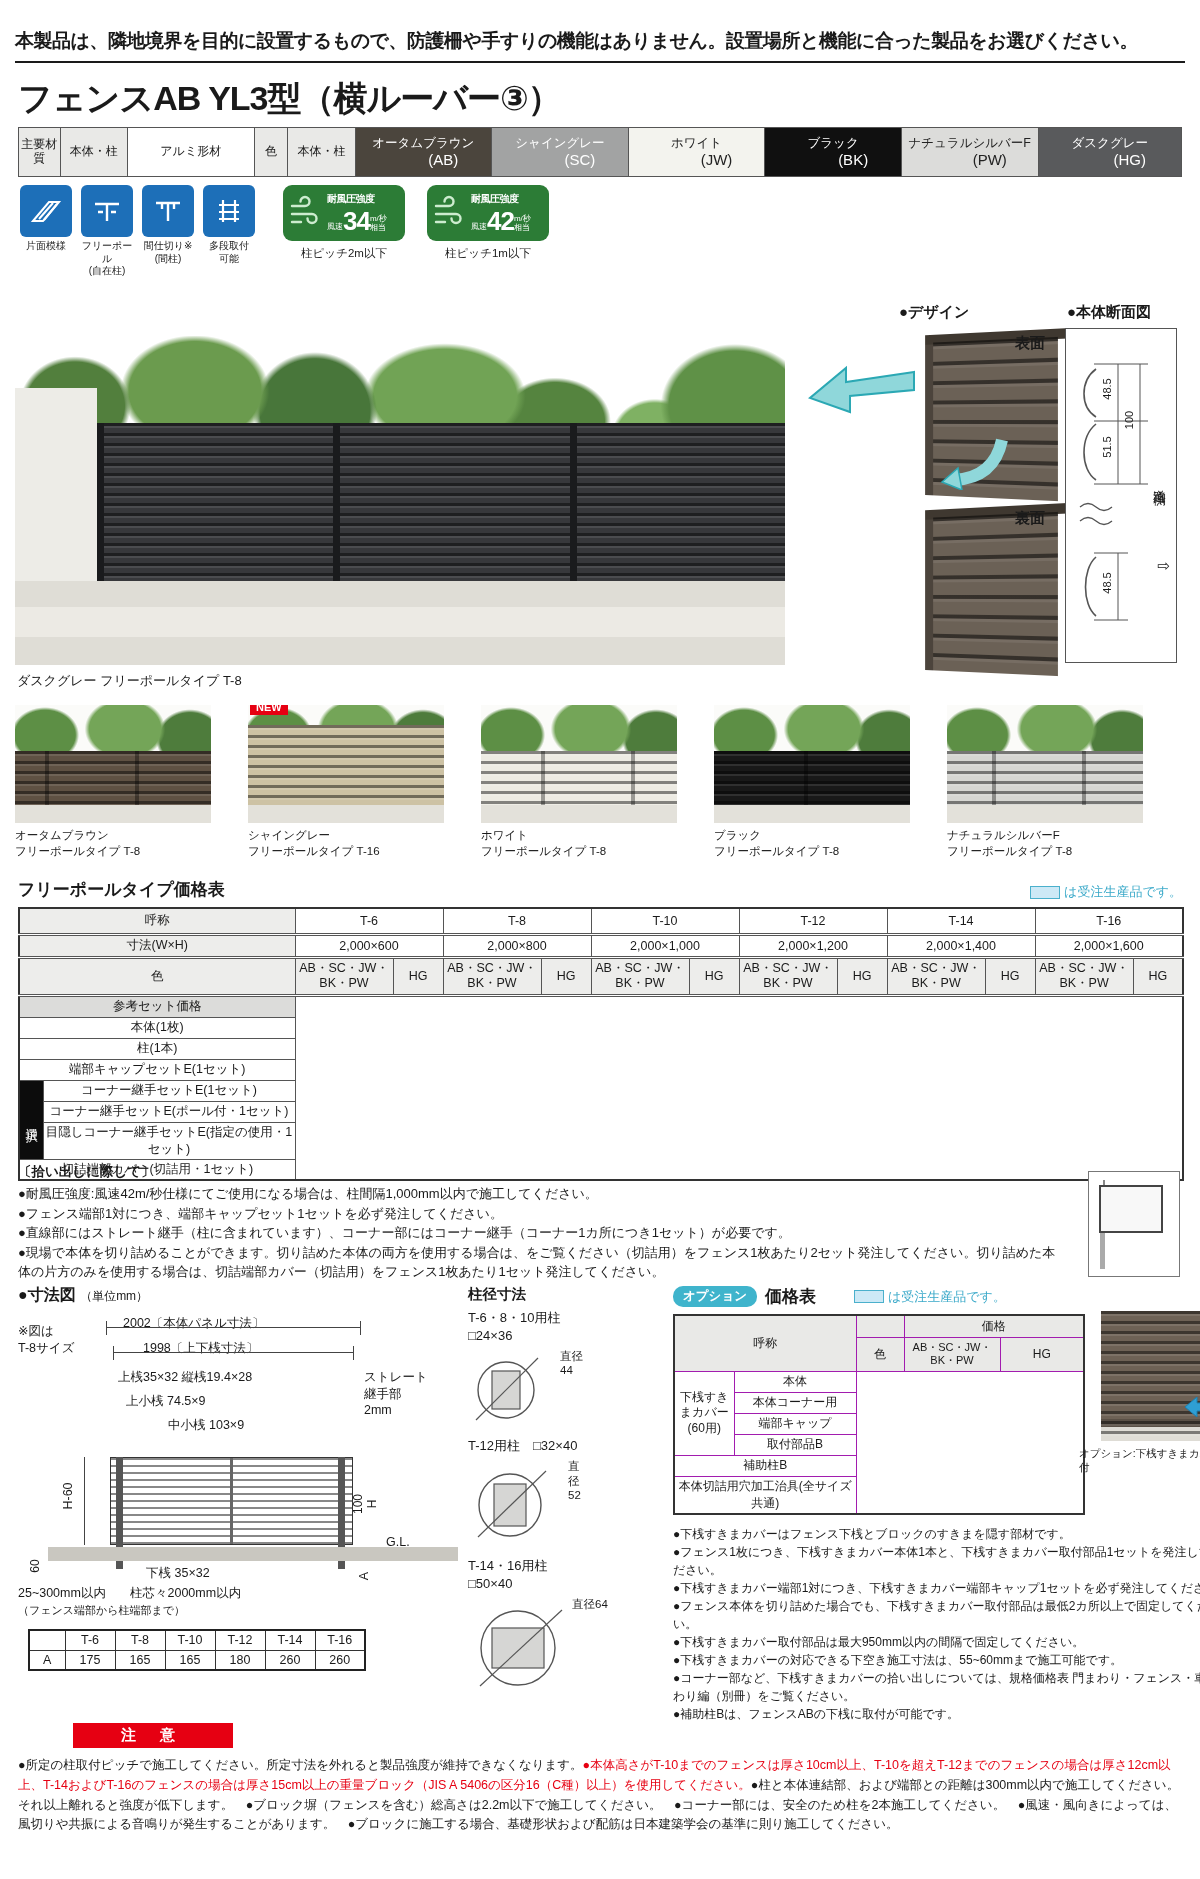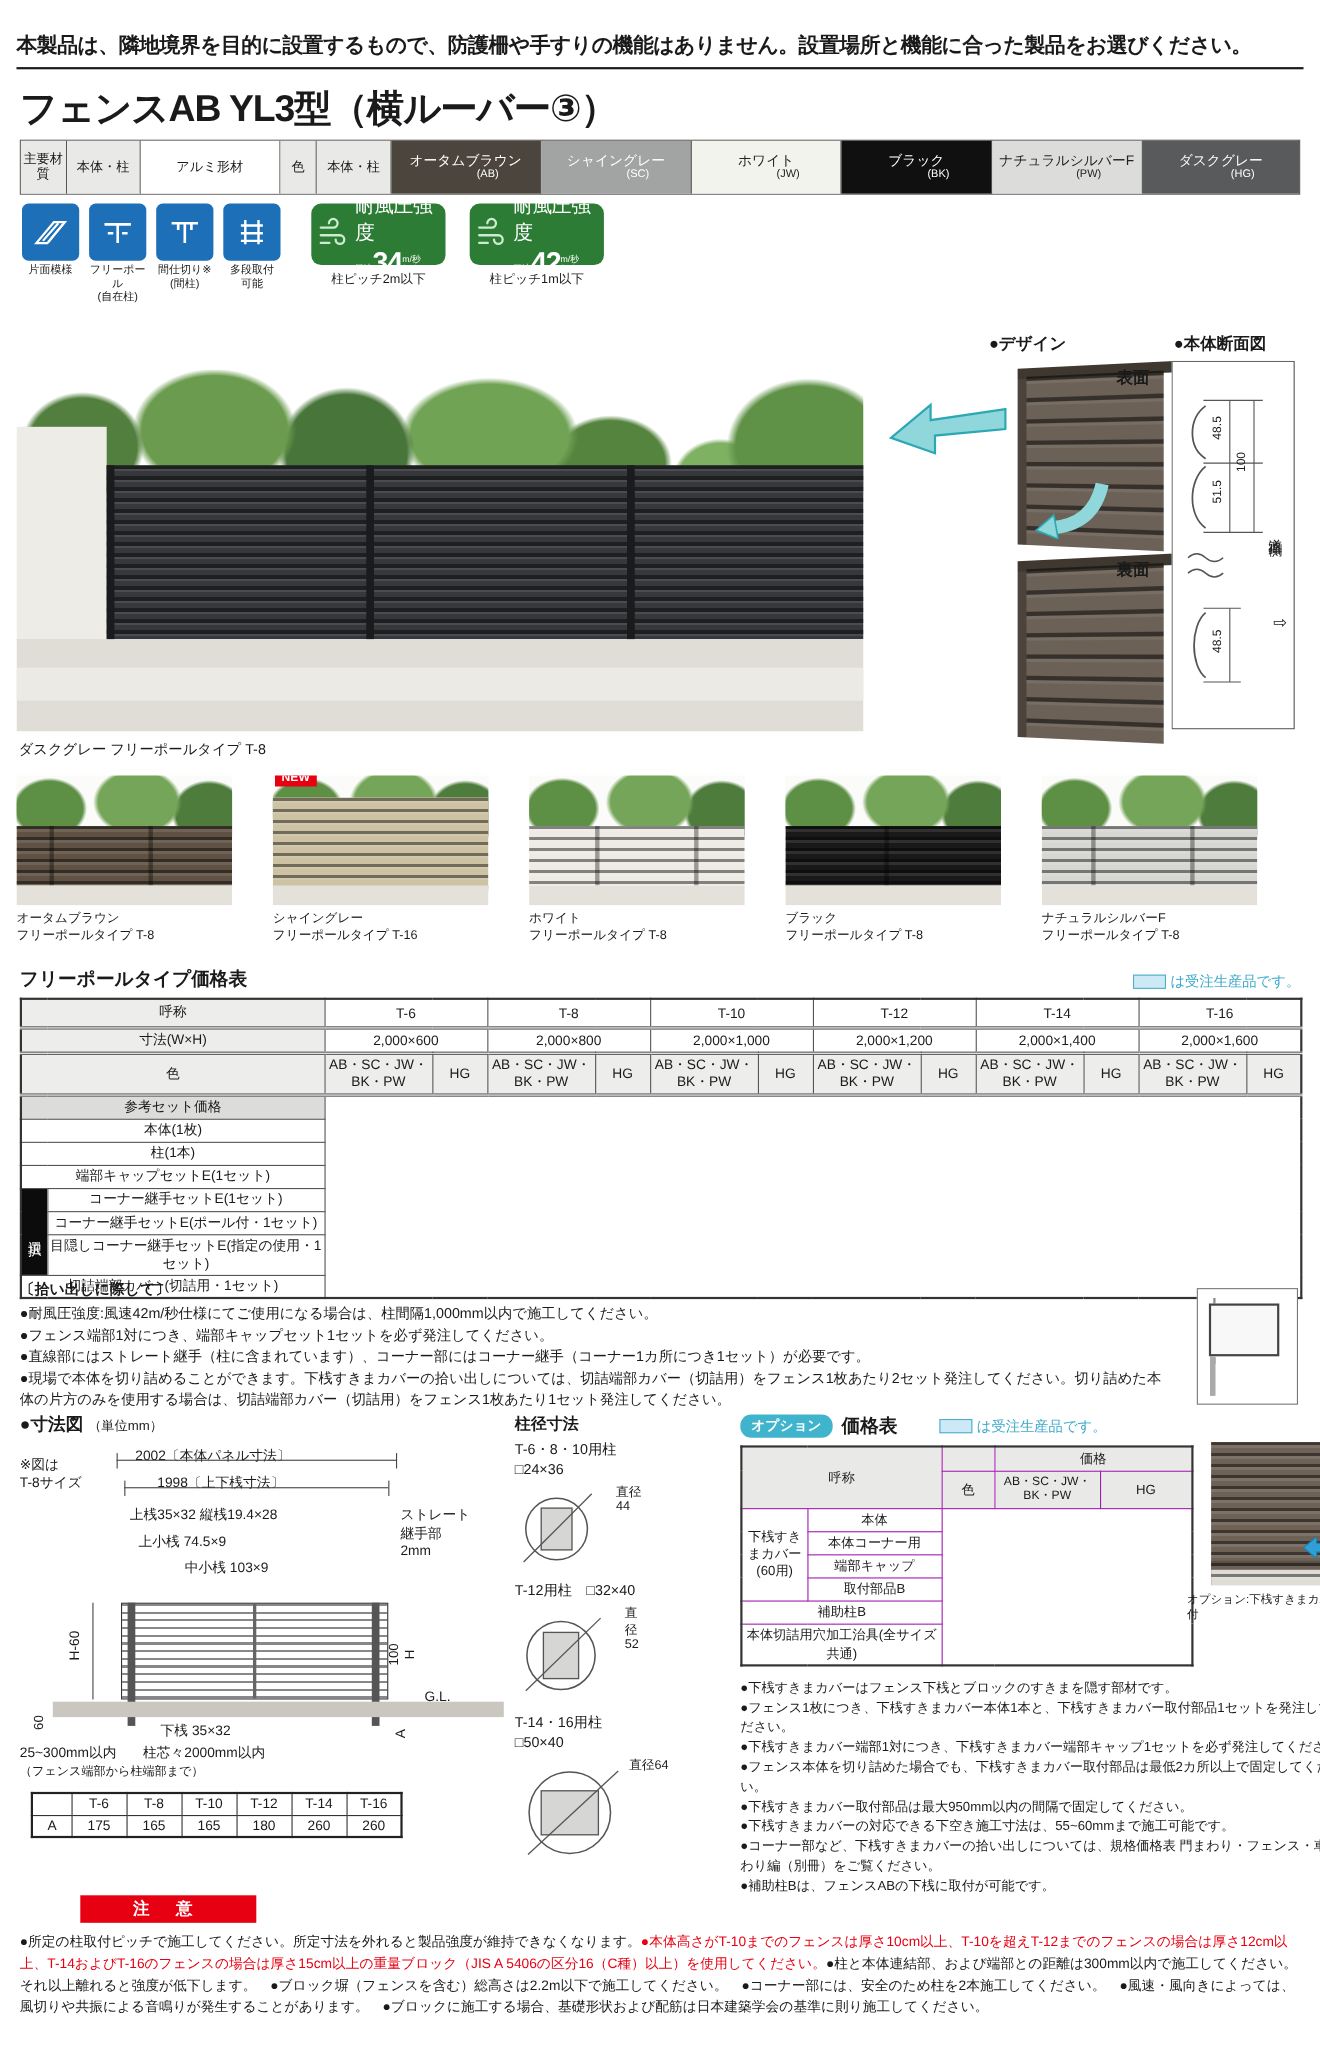--- a/index.html
+++ b/index.html
@@ -16,35 +16,35 @@
 
 
 .materials { position:absolute; top:127px; left:18px; width:1164px; height:50px;
   display:flex; border:1px solid #555; }
 .materials .cell { border-right:1px solid #555; display:flex; flex-direction:column;
   align-items:center; justify-content:center; text-align:center; font-size:12px; line-height:1.15; }
 .materials .cell:last-child { border-right:none; }
 .m-gray { background:#e9e9e7; }
 .m-white { background:#fff; }
 .sw-name { font-size:12.5px; }
-.sw-code { font-size:10px;padding-left:40px; }
+.sw-code { font-size:15px;padding-left:40px; }
 
 
 .features { position:absolute; top:185px; left:18px; width:1164px; height:95px; }
 .feat-icons { position:absolute; left:0; top:0; display:flex; gap:5px; }
 .feat { width:56px; text-align:center; }
 .feat .tile { width:52px; height:52px; margin:0 auto; background:#1d6fb8; border-radius:6px;
   display:flex; align-items:center; justify-content:center; }
 .feat .lbl { font-size:10px; line-height:1.25; margin-top:3px; }
 .wind-badges { position:absolute; left:265px; top:0; display:flex; gap:22px; }
 .wbadge-wrap { width:122px; text-align:center; }
 .wbadge { width:122px; height:56px; background:#2c7c36; border-radius:9px; color:#fff;
   display:flex; align-items:center; padding:4px 6px; gap:4px; }
 .wb-right { text-align:left; }
-.wb-title { font-size:18px; font-weight:normal; letter-spacing:-0.5px; }
+.wb-title { font-size:10px; font-weight:bold; letter-spacing:-0.5px; }
 .wb-val-row { display:flex; align-items:flex-end; line-height:1; margin-top:2px; }
 .wb-pre { font-size:8px; margin-bottom:3px; }
 .wb-num { font-size:26px; font-weight:bold; letter-spacing:-1px; }
 .wb-unit { font-size:8px; line-height:1.1; text-align:left; margin-bottom:1px; }
 .wb-note { font-size:11.5px; margin-top:5px; }
 .info-box { position:absolute; right:0; top:0; width:492px; height:64px; border:1px solid #888;
   padding:8px 12px; font-size:12.5px; line-height:1.55; }
 .em-cyan { color:#45b5cd; }
 
 
@@ -512,21 +512,21 @@
           </tr>
     </tbody>
       </table>
   </div>
 
   <div class="pickup">
     <div class="pk-head">〔拾い出しに際して〕</div>
     <div class="pk-item">●耐風圧強度:風速42m/秒仕様にてご使用になる場合は、柱間隔1,000mm以内で施工してください。</div>
     <div class="pk-item">●フェンス端部1対につき、端部キャップセット1セットを必ず発注してください。</div>
     <div class="pk-item">●直線部にはストレート継手（柱に含まれています）、コーナー部にはコーナー継手（コーナー1カ所につき1セット）が必要です。</div>
-    <div class="pk-item">●現場で本体を切り詰めることができます。下桟すきまカバーの拾い出しについては、切詰端部カバー（切詰用）をフェンス1枚あたり2セット発注してください。切り詰めた本体の片方のみを使用する場合は、切詰端部カバー（切詰用）をフェンス1枚あたり1セット発注してください。</div>
+    <div class="pk-item">●現場で本体を切り詰めることができます。切り詰めた本体の両方を使用する場合は、をご覧ください（切詰用）をフェンス1枚あたり2セット発注してください。切り詰めた本体の片方のみを使用する場合は、切詰端部カバー（切詰用）をフェンス1枚あたり1セット発注してください。</div>
     <div class="pk-diagram">
       <div class="pk-dash"></div>
         <div class="pk-inner"></div>
         <div class="pk-post"></div>
     </div>
   </div>
 
   <div class="bottom">
 
     <div class="dim-col">

